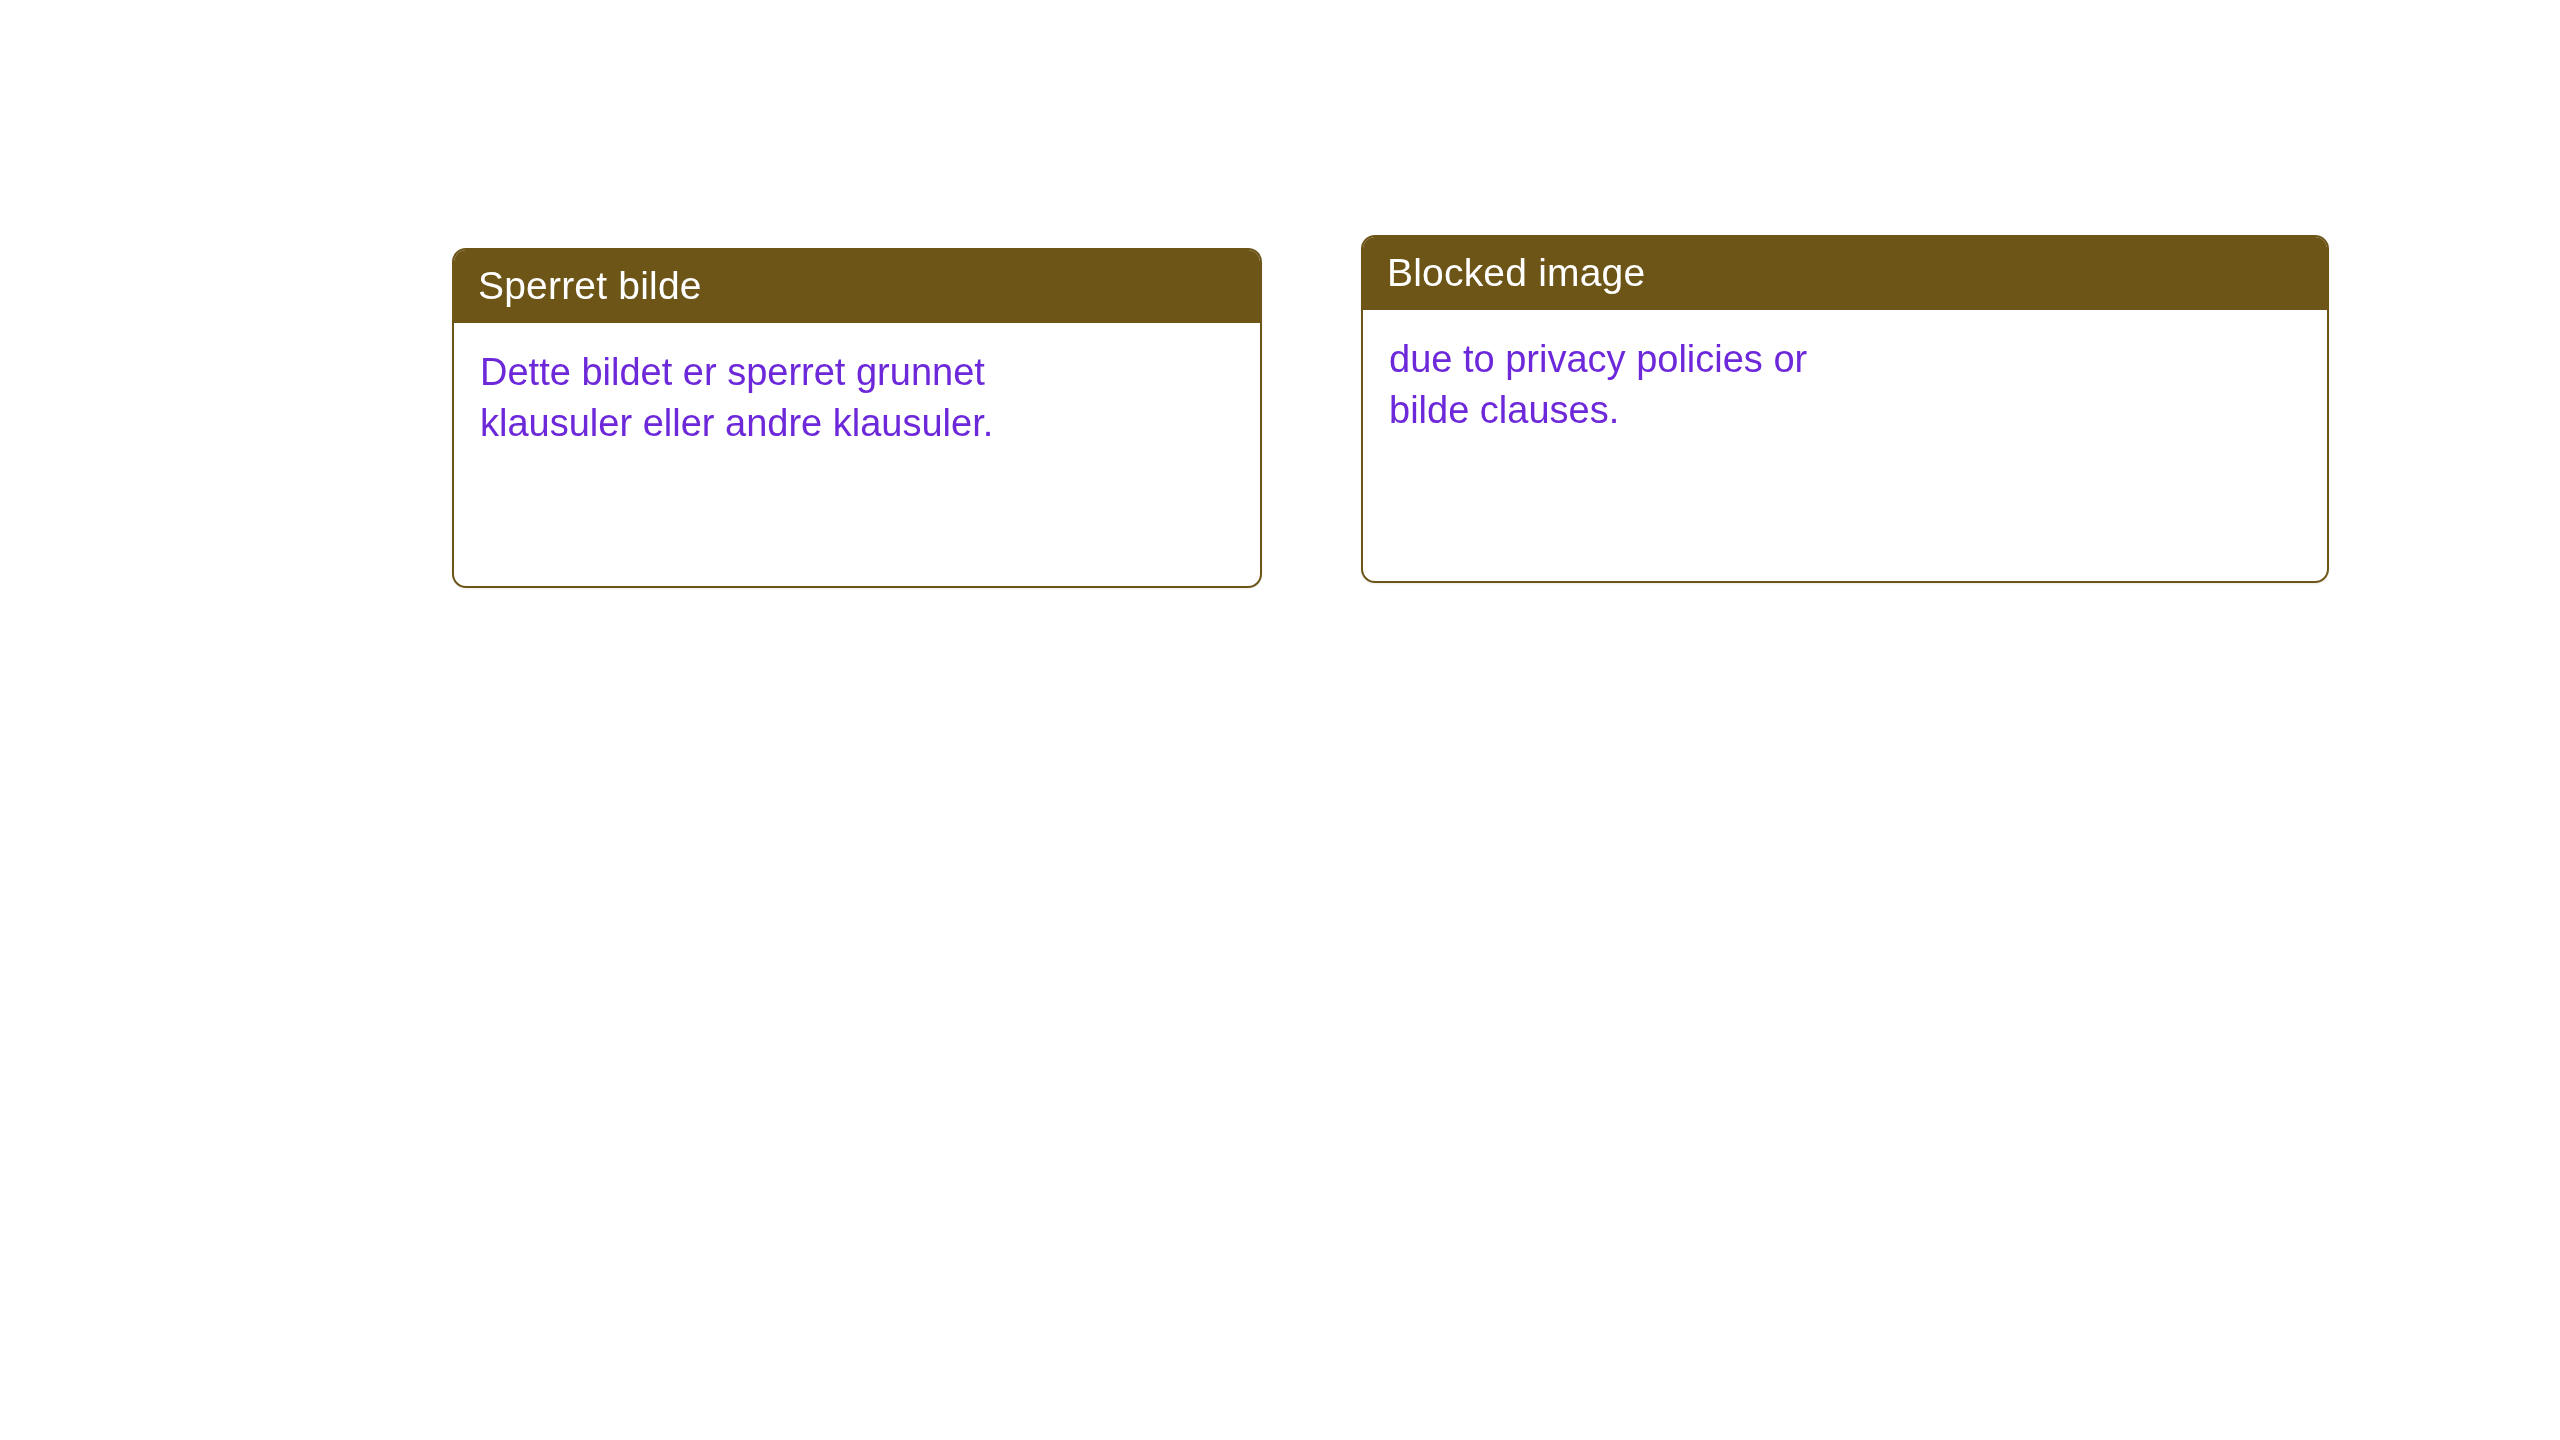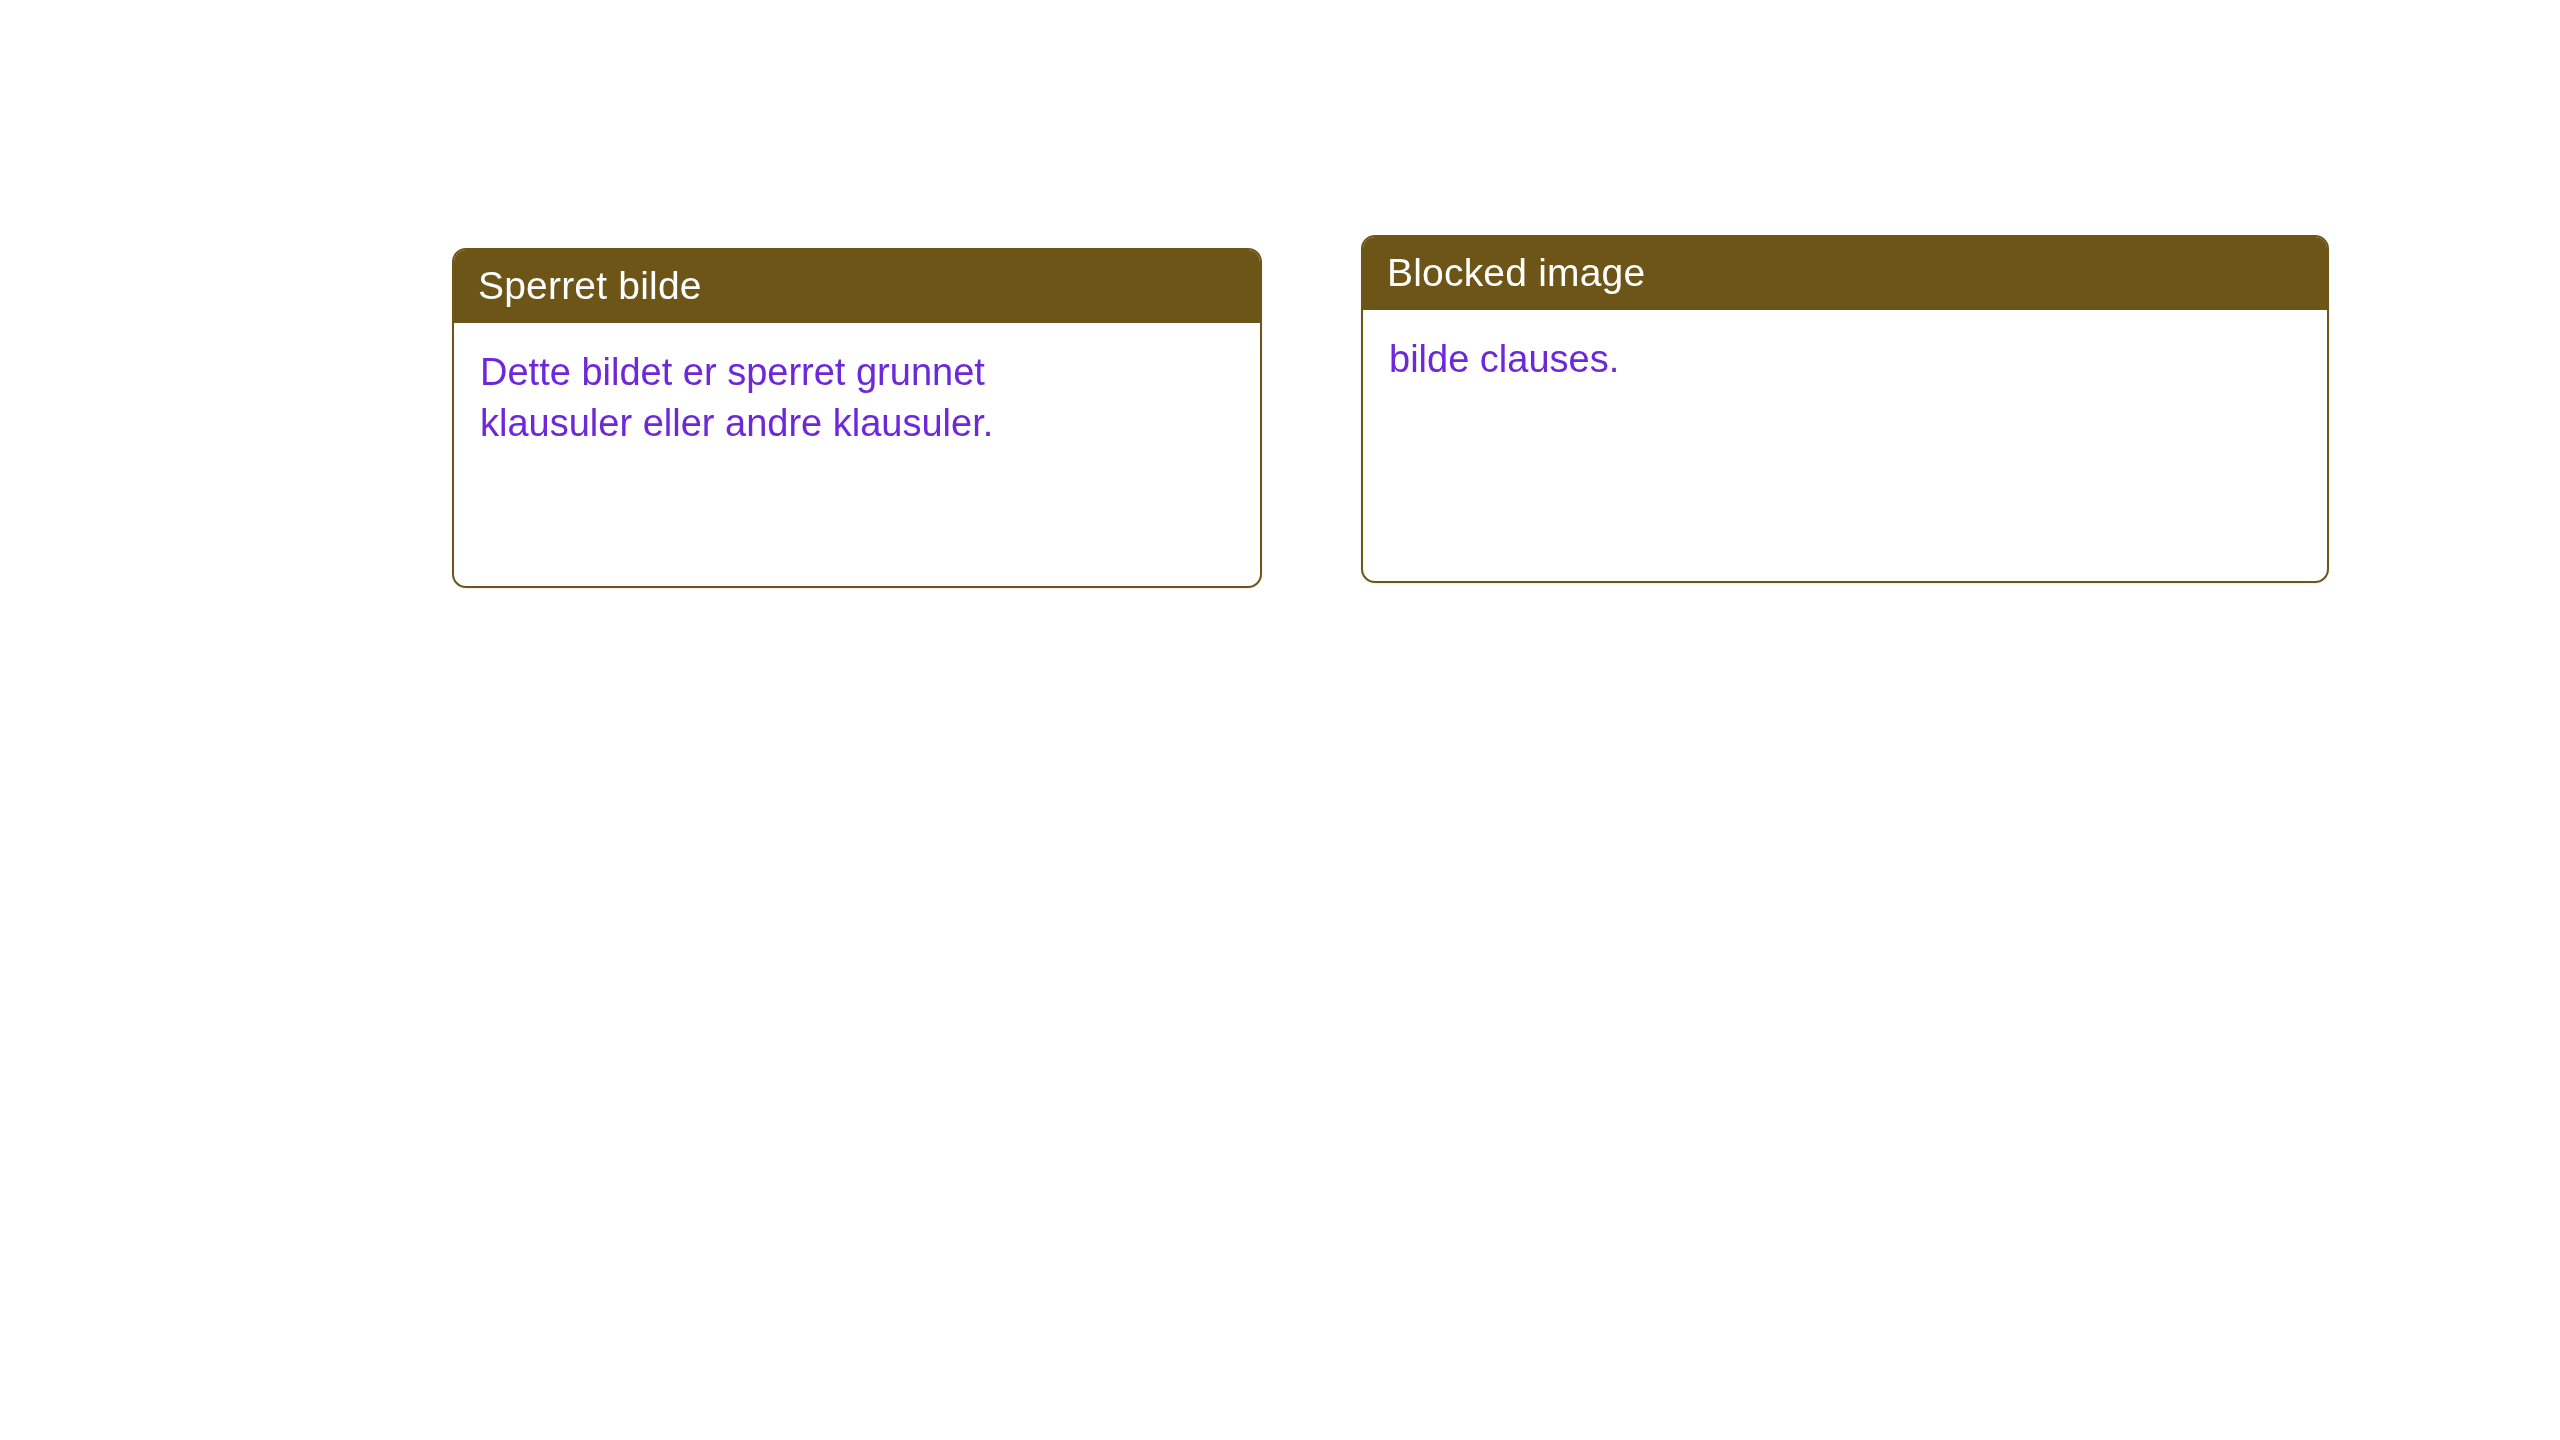--- a/index.html
+++ b/index.html
@@ -78,17 +78,18 @@
     <div class="card-header">Sperret bilde</div>
     <div class="card-body">
       <div class="line">Dette bildet er sperret grunnet</div>
       <div class="line">klausuler eller andre klausuler.</div>
     </div>
   </div>
 
   <div class="notice-card" id="card-en">
     <div class="card-header">Blocked image</div>
     <div class="card-body">
+      <div class="line">due to privacy policies or</div>
       <div class="line">bilde clauses.</div>
     </div>
   </div>
 
 </div>
 
 </body></html>

